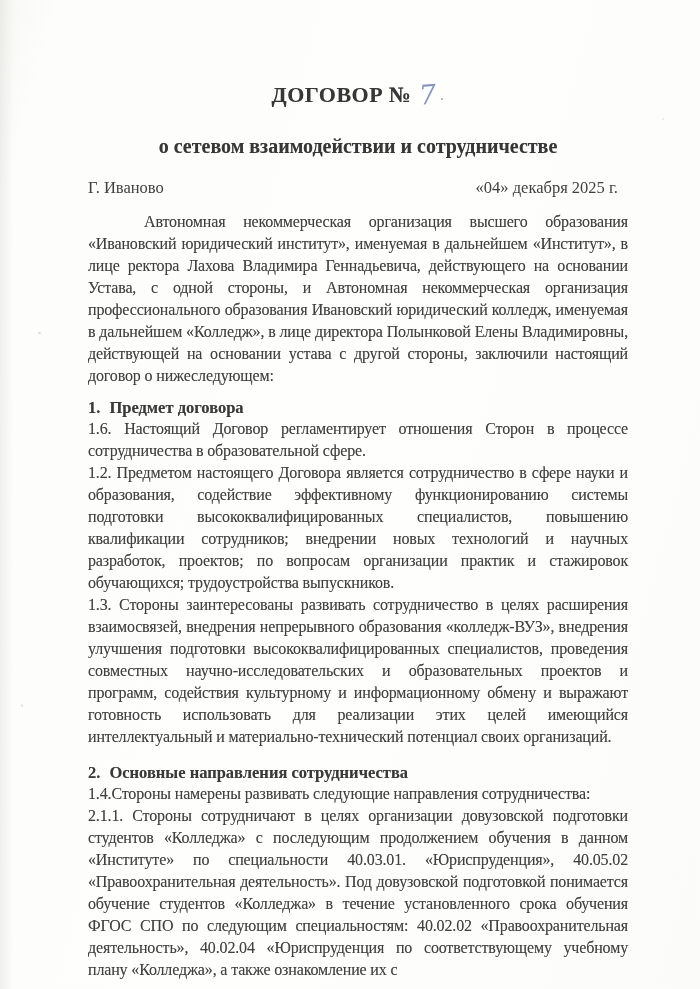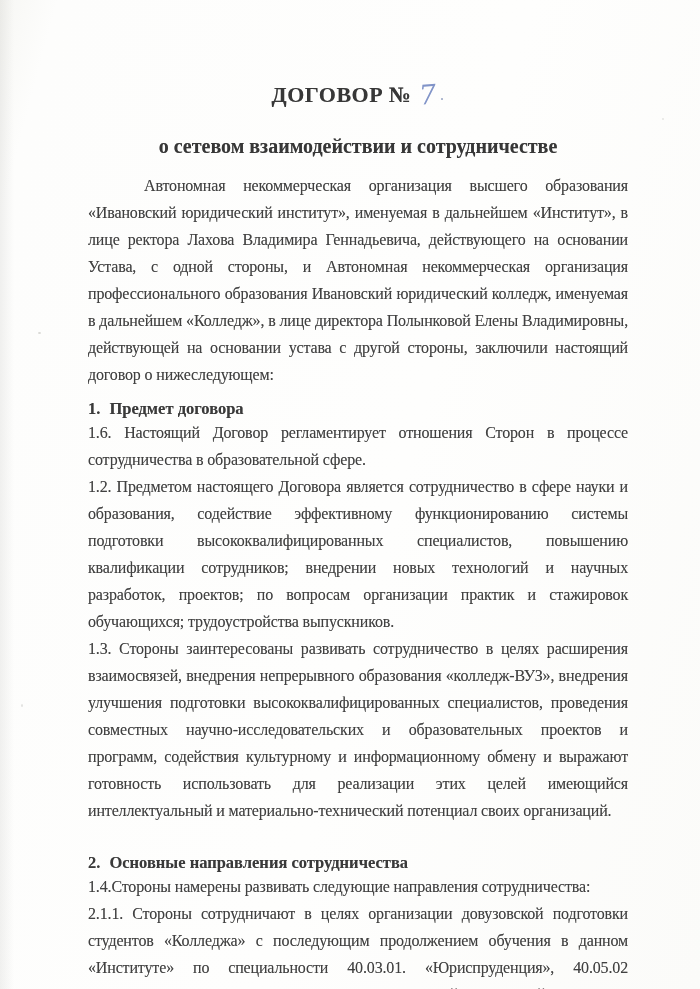--- a/index.html
+++ b/index.html
@@ -87,21 +87,21 @@
     justify-content: space-between;
     align-items: baseline;
     font-size: 16.5px;
     color: #414141;
   }
   .meta-row .date { padding-right: 10px; }
 
   .para {
     margin: 0;
     font-size: 16px;
-    line-height: 27px;
+    line-height: 22px;
     letter-spacing: -0.15px;
     text-align: justify;
     color: #414141;
     text-shadow: 0 0 0.4px rgba(60,60,60,0.40);
   }
   .para.preamble {
     margin-top: 13px;
     text-indent: 56px;
   }
   .sec-heading {
@@ -120,30 +120,34 @@
 <div class="scan-page">
 
   <div class="speck s1"></div>
   <div class="speck s2"></div>
   <div class="speck s3"></div>
 
   <h1 class="doc-title"><span>ДОГОВОР №</span><span class="handwritten-number">7</span><span class="handwritten-dot">.</span></h1>
 
   <h2 class="doc-subtitle">о сетевом взаимодействии и сотрудничестве</h2>
 
+  <div class="meta-row">
+    <span class="place">Г. Иваново</span>
+    <span class="date">«04» декабря 2025 г.</span>
+  </div>
 
   <p class="para preamble">Автономная некоммерческая организация высшего образования «Ивановский юридический институт», именуемая в дальнейшем «Институт», в лице ректора Лахова Владимира Геннадьевича, действующего на основании Устава, с одной стороны, и Автономная некоммерческая организация профессионального образования Ивановский юридический колледж, именуемая в дальнейшем «Колледж», в лице директора Полынковой Елены Владимировны, действующей на основании устава с другой стороны, заключили настоящий договор о нижеследующем:</p>
 
   <h3 class="sec-heading"><span>1.</span><span class="sec-text">Предмет договора</span></h3>
 
   <p class="para">1.6. Настоящий Договор регламентирует отношения Сторон в процессе сотрудничества в образовательной сфере.</p>
 
   <p class="para">1.2. Предметом настоящего Договора является сотрудничество в сфере науки и образования, содействие эффективному функционированию системы подготовки высококвалифицированных специалистов, повышению квалификации сотрудников; внедрении новых технологий и научных разработок, проектов; по вопросам организации практик и стажировок обучающихся; трудоустройства выпускников.</p>
 
   <p class="para">1.3. Стороны заинтересованы развивать сотрудничество в целях расширения взаимосвязей, внедрения непрерывного образования «колледж-ВУЗ», внедрения улучшения подготовки высококвалифицированных специалистов, проведения совместных научно-исследовательских и образовательных проектов и программ, содействия культурному и информационному обмену и выражают готовность использовать для реализации этих целей имеющийся интеллектуальный и материально-технический потенциал своих организаций.</p>
 
-  <h3 class="sec-heading" style="margin-top:28px;"><span>2.</span><span class="sec-text">Основные направления сотрудничества</span></h3>
+  <h3 class="sec-heading" style="margin-top:14px;"><span>2.</span><span class="sec-text">Основные направления сотрудничества</span></h3>
 
   <p class="para">1.4.Стороны намерены развивать следующие направления сотрудничества:</p>
 
   <p class="para">2.1.1. Стороны сотрудничают в целях организации довузовской подготовки студентов «Колледжа» с последующим продолжением обучения в данном «Институте» по специальности 40.03.01. «Юриспруденция», 40.05.02 «Правоохранительная деятельность». Под довузовской подготовкой понимается обучение студентов «Колледжа» в течение установленного срока обучения ФГОС СПО по следующим специальностям: 40.02.02 «Правоохранительная деятельность», 40.02.04 «Юриспруденция по соответствующему учебному плану «Колледжа», а также ознакомление их с</p>
 
 </div>
 
 </body></html>

